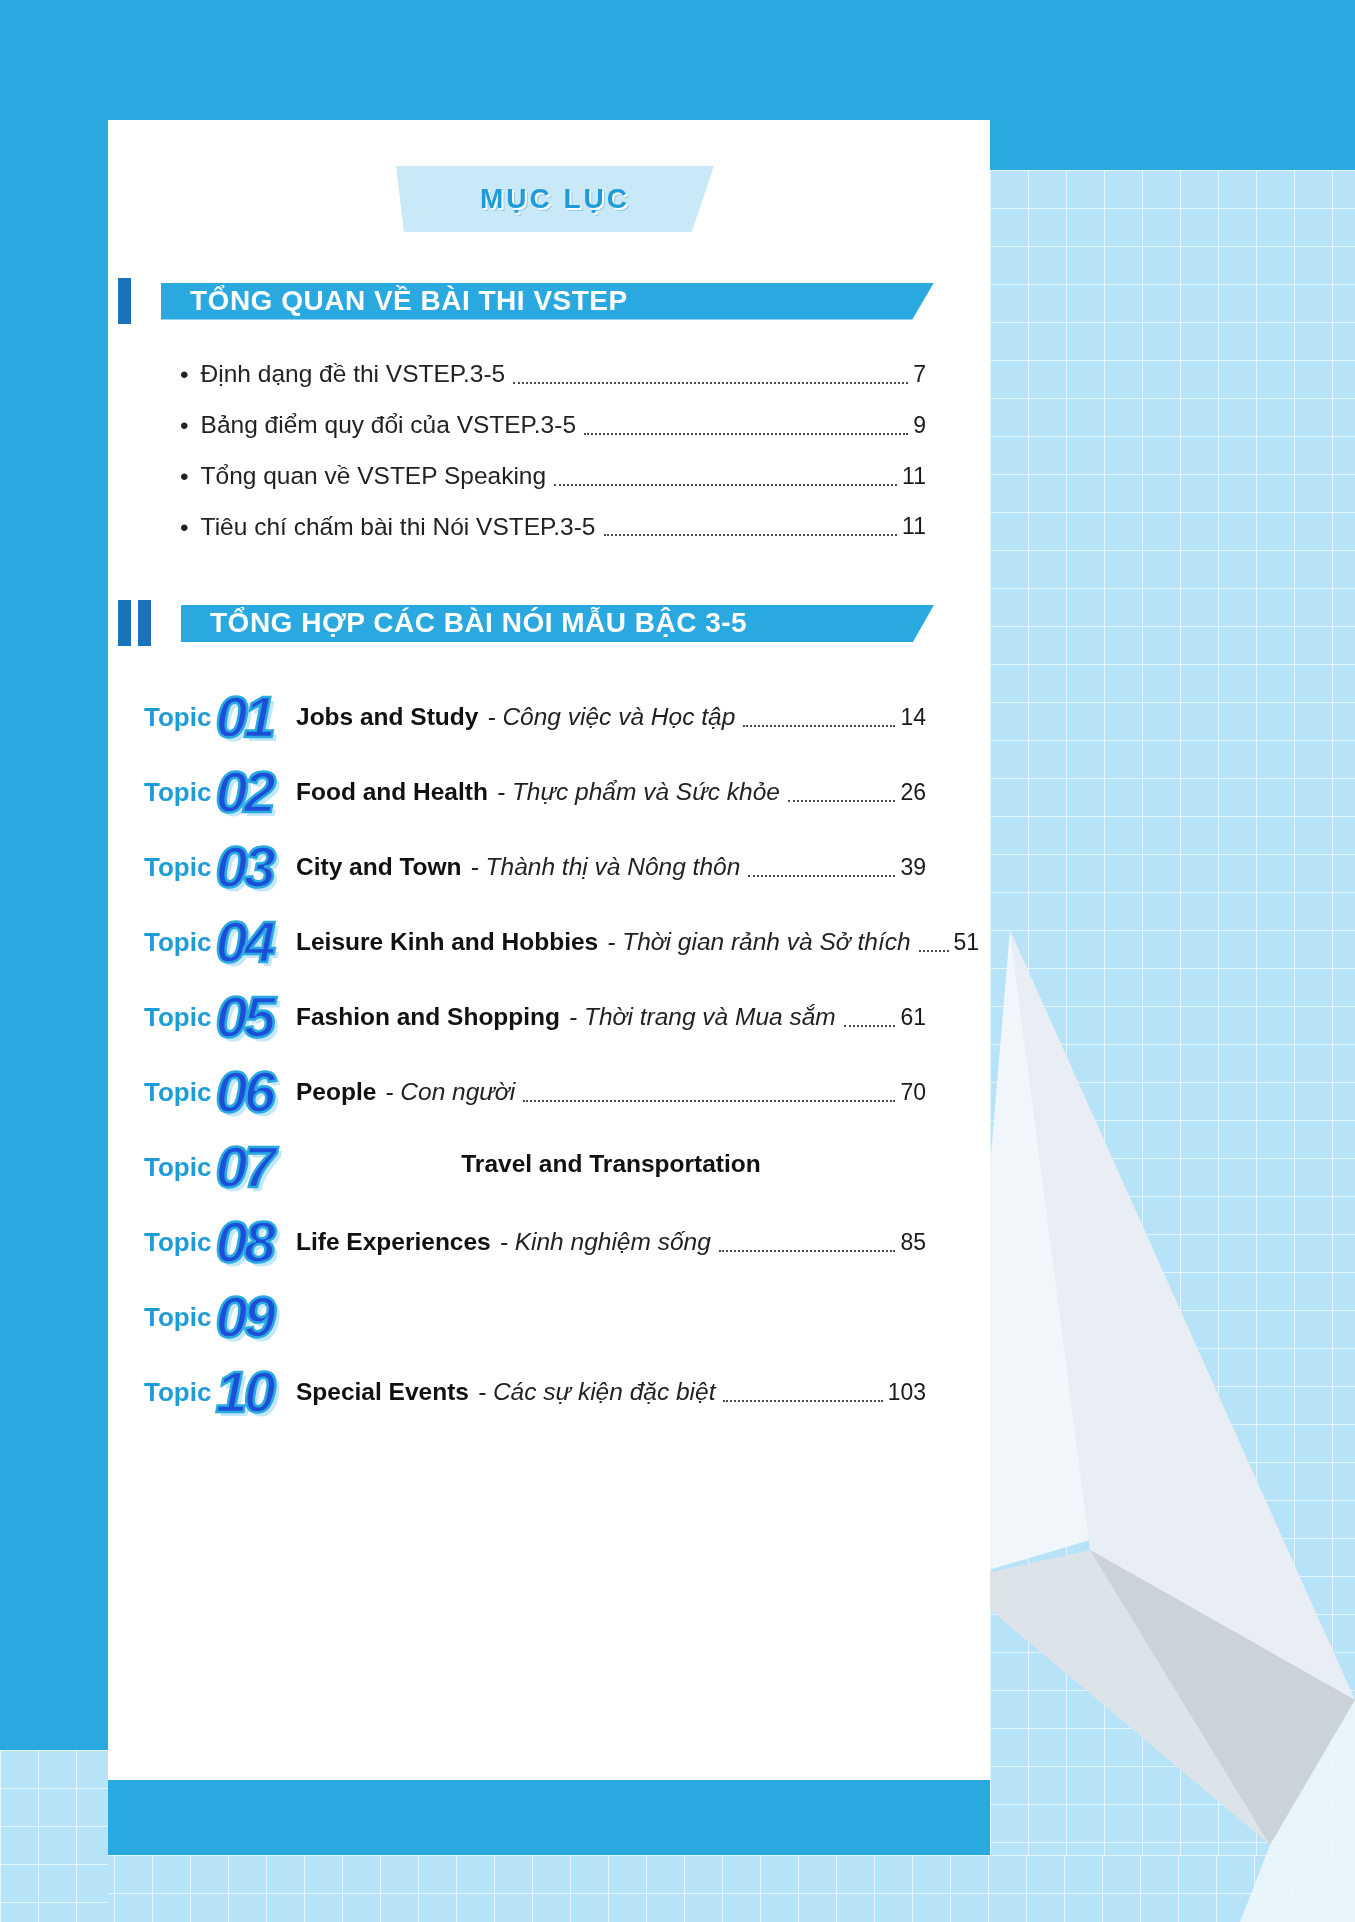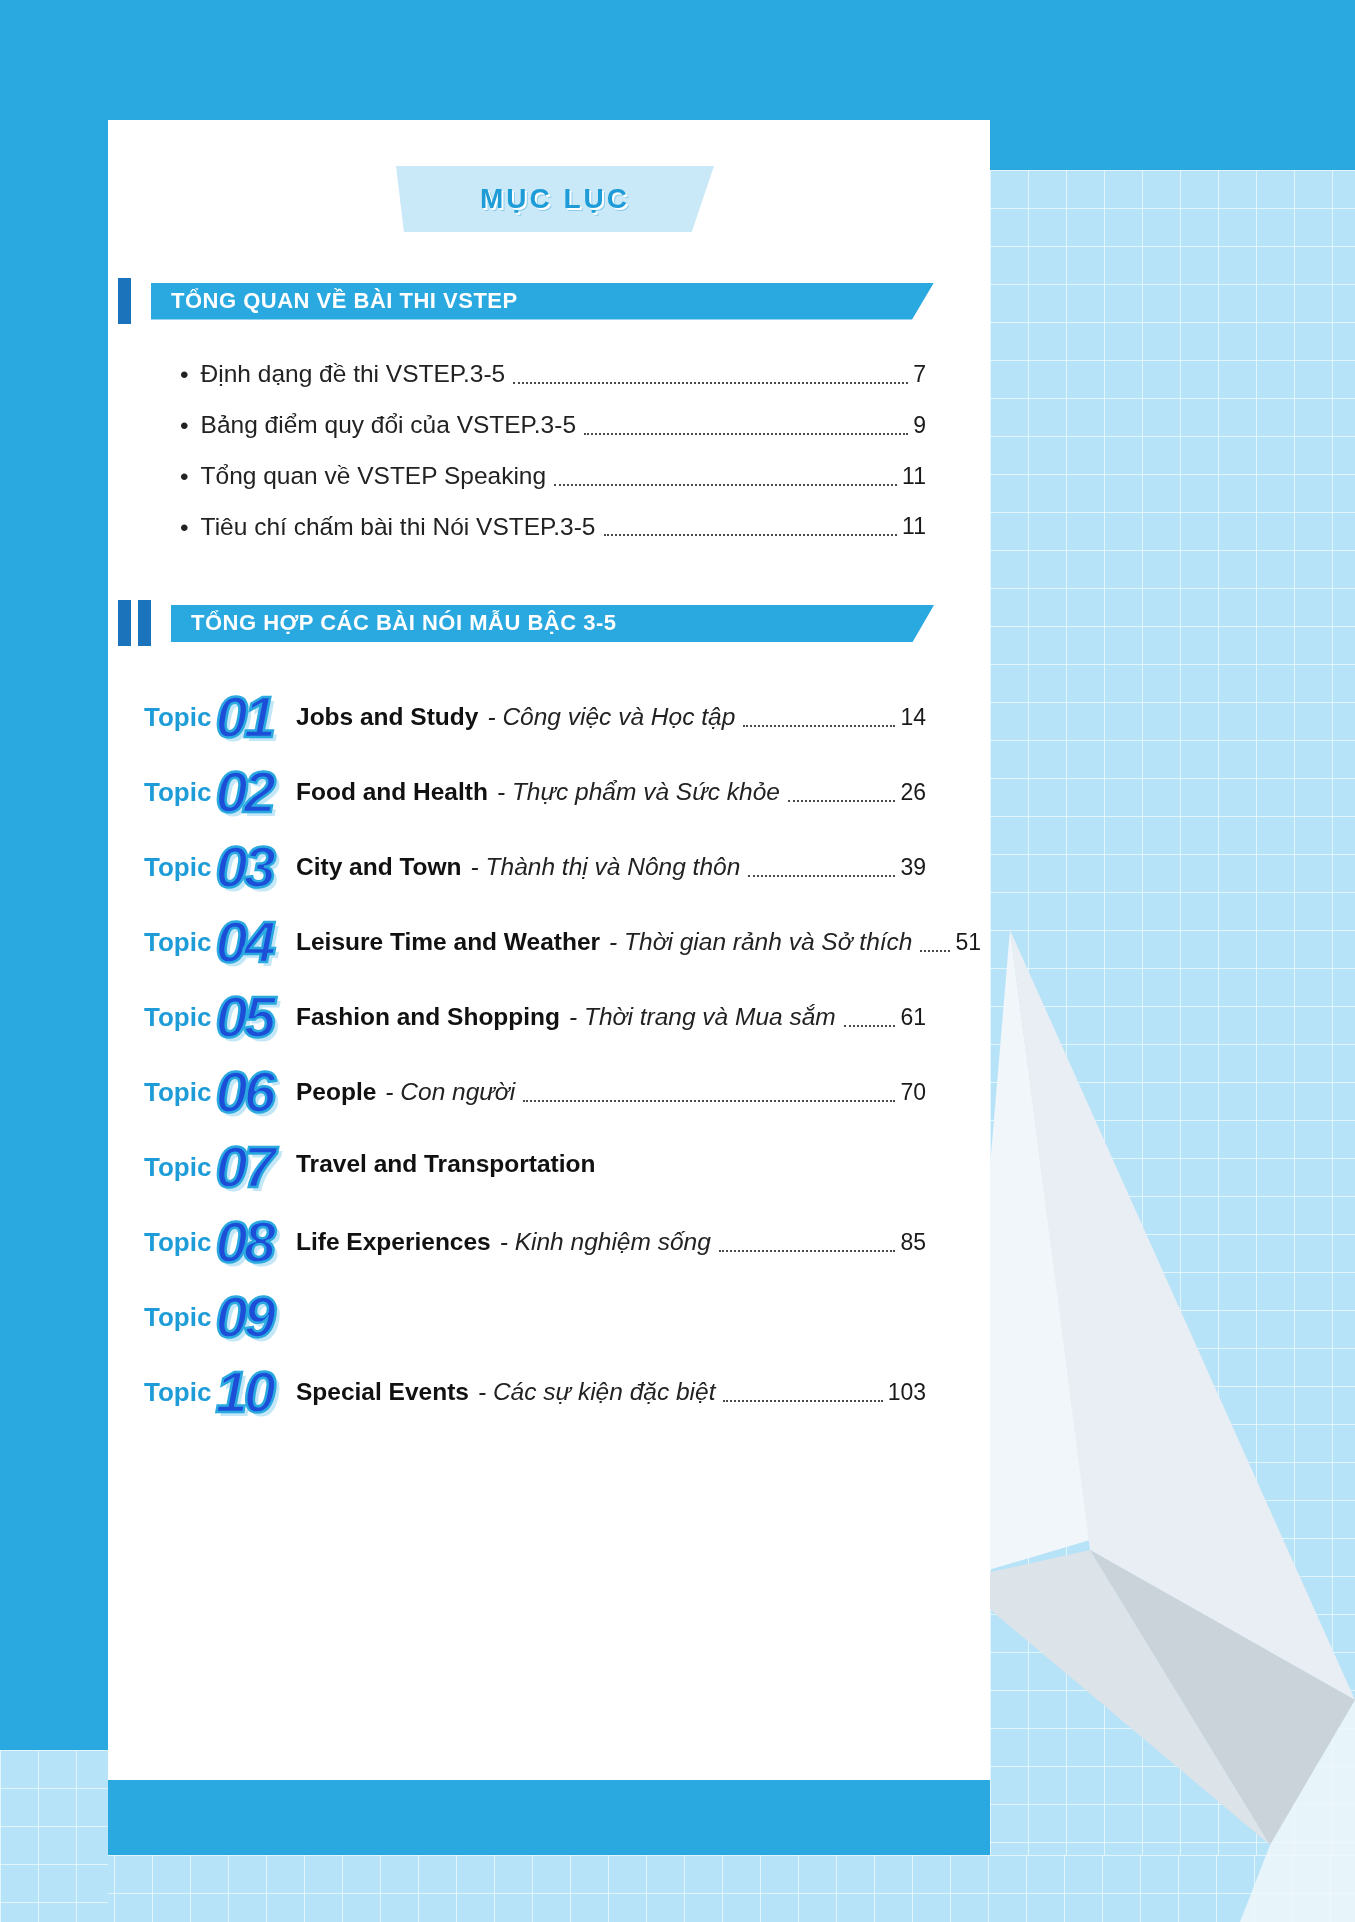--- a/index.html
+++ b/index.html
@@ -39,23 +39,23 @@
   }
 
   .content { position:absolute; left:0; top:0; width:100%; height:100%; padding:158px 56px 0 10px; }
 
   
   .ribbon-row { display:flex; align-items:center; gap:7px; }
   .accent-bar { width:13px; height:46px; background:#1B74BB; flex:none; }
   .ribbon {
     flex:1; height:37px; background:#2AA9E1;
     clip-path: polygon(0 0, 100% 0, 97.2% 100%, 0 100%);
-    color:#fff; font-weight:bold; font-size:22px; letter-spacing:.5px;
-    display:flex; align-items:center; padding-left:20px;
-    margin-left:13px;
+    color:#fff; font-weight:bold; font-size:28px; letter-spacing:.5px;
+    display:flex; align-items:center; padding-left:29px;
+    margin-left:23px;
   }
 
   
   .ov-list { margin:34px 8px 0 62px; }
   .ov-item { display:flex; align-items:flex-end; font-size:24.5px; color:#222; margin-bottom:19px; }
   .ov-bullet { margin-right:12px; line-height:1.2; }
   .ov-label { line-height:1.3; white-space:nowrap; }
   .dots { flex:1; border-bottom:2.8px dotted #4a4a4a; margin:0 5px 6px 8px; min-width:30px; }
   .pagenum { font-size:23px; color:#1a1a1a; line-height:1.3; }
 
@@ -69,21 +69,21 @@
   .topic-num {
     font-size:58px; font-weight:bold; font-style:italic; line-height:1;
     color:#1d4ed8;
     -webkit-text-stroke: 2.5px #2AA9E1;
     text-shadow: 4px 4px 0 rgba(42,169,225,.28);
     letter-spacing:-4px;
   }
   .topic-body { flex:1; display:flex; align-items:flex-end; font-size:24.5px; }
   .t-en { font-weight:bold; color:#111; white-space:nowrap; line-height:1.3; }
   .t-vi { font-style:italic; color:#222; margin-left:9px; white-space:nowrap; line-height:1.3; }
-  .topic-body.two-line { flex-direction:row; align-items:flex-end; }
+  .topic-body.two-line { flex-direction:column; align-items:center; }
   .two-line .line1 { margin-bottom:6px; }
   .two-line .line2 { display:flex; align-items:flex-end; }
   .two-line .t-vi { margin-left:0; }
 
   .airplane { position:absolute; left:940px; top:930px; width:415px; height:992px; }
 </style>
 </head>
 <body>
 
 <div class="panel-right grid"></div>
@@ -185,21 +185,21 @@
             <span class="pagenum">39</span>
           </div>
         </div>
 
         <div class="topic-row">
           <div class="topic-left">
             <span class="topic-word">Topic</span>
             <span class="topic-num">04</span>
           </div>
           <div class="topic-body">
-            <span class="t-en">Leisure Time and Weather</span>
+            <span class="t-en">Leisure Kinh and Hobbies</span>
             <span class="t-vi">- Thời gian rảnh và Sở thích</span>
             <span class="dots"></span>
             <span class="pagenum">51</span>
           </div>
         </div>
 
         <div class="topic-row">
           <div class="topic-left">
             <span class="topic-word">Topic</span>
             <span class="topic-num">05</span>

